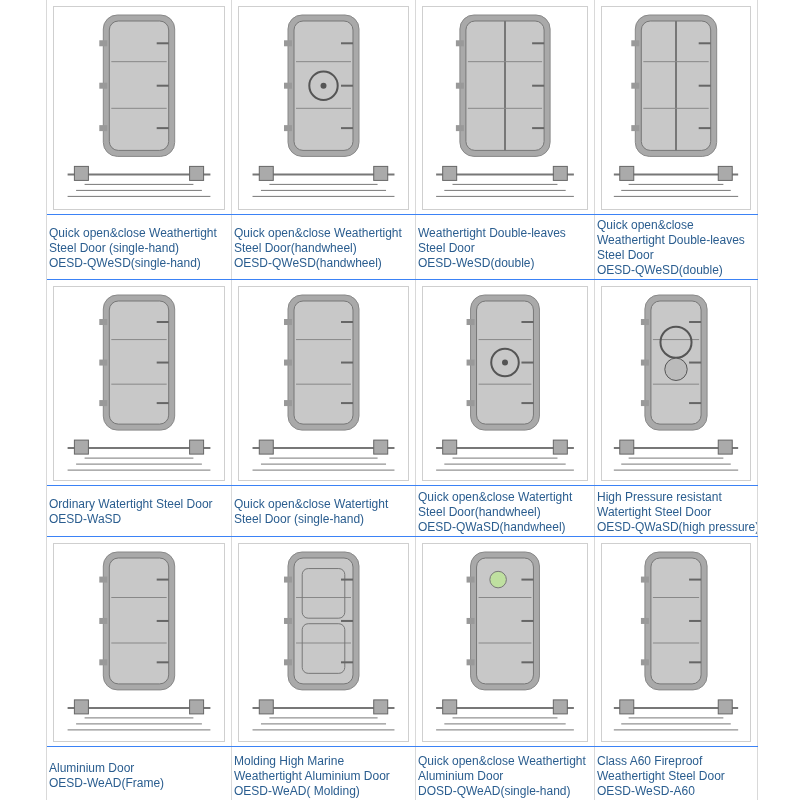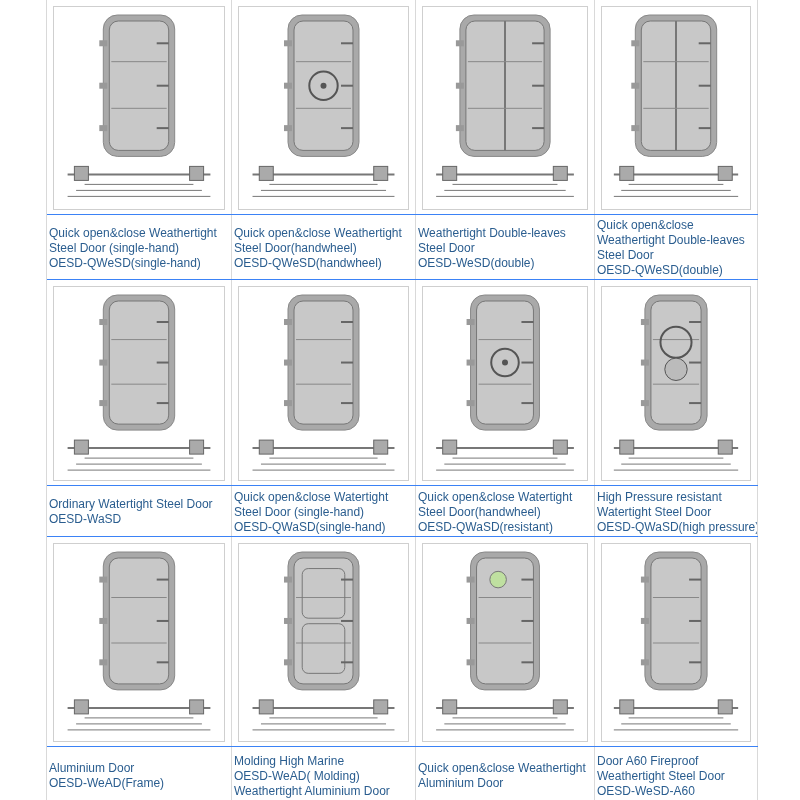--- a/index.html
+++ b/index.html
@@ -234,26 +234,25 @@
       </div>
   </div>
   <div class="row cap-row r1">
     <div class="cell c0 caption">
         <span>Ordinary Watertight Steel Door</span>
         <span>OESD-WaSD</span>
       </div>
     <div class="cell c1 caption">
         <span>Quick open&amp;close Watertight</span>
         <span>Steel Door (single-hand)</span>
-        <span>OESD-QWaSD(single-hand)</span>
       </div>
     <div class="cell c2 caption">
         <span>Quick open&amp;close Watertight</span>
         <span>Steel Door(handwheel)</span>
-        <span>OESD-QWaSD(resistant)</span>
+        <span>OESD-QWaSD(handwheel)</span>
       </div>
     <div class="cell c3 caption">
         <span>High Pressure resistant</span>
         <span>Watertight Steel Door</span>
         <span>OESD-QWaSD(high pressure)</span>
       </div>
   </div>
 
   <div class="row img-row r2">
     <div class="cell c0">
@@ -348,26 +347,27 @@
         </div>
       </div>
   </div>
   <div class="row cap-row r2">
     <div class="cell c0 caption">
         <span>Aluminium Door</span>
         <span>OESD-WeAD(Frame)</span>
       </div>
     <div class="cell c1 caption">
         <span>Molding  High Marine</span>
+        <span>Weathertight Aluminium Door</span>
         <span>OESD-WeAD( Molding)</span>
-        <span>Weathertight Aluminium Door</span>
       </div>
     <div class="cell c2 caption">
         <span>Quick open&amp;close Weathertight</span>
         <span>Aluminium Door</span>
+        <span>DOSD-QWeAD(single-hand)</span>
       </div>
     <div class="cell c3 caption">
-        <span>Door A60 Fireproof</span>
+        <span>Class A60 Fireproof</span>
         <span>Weathertight Steel Door</span>
         <span>OESD-WeSD-A60</span>
       </div>
   </div>
 </div>
 
 </body></html>

